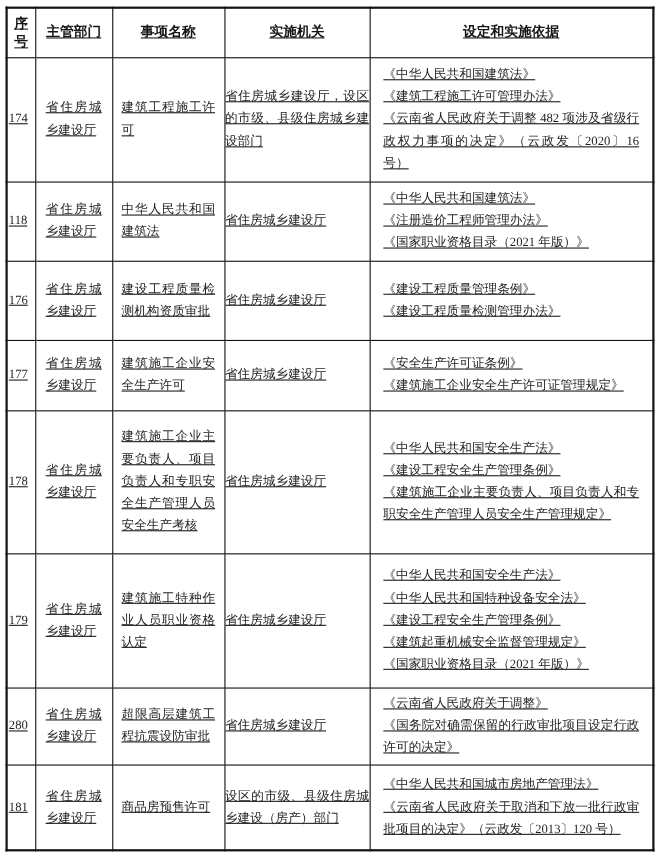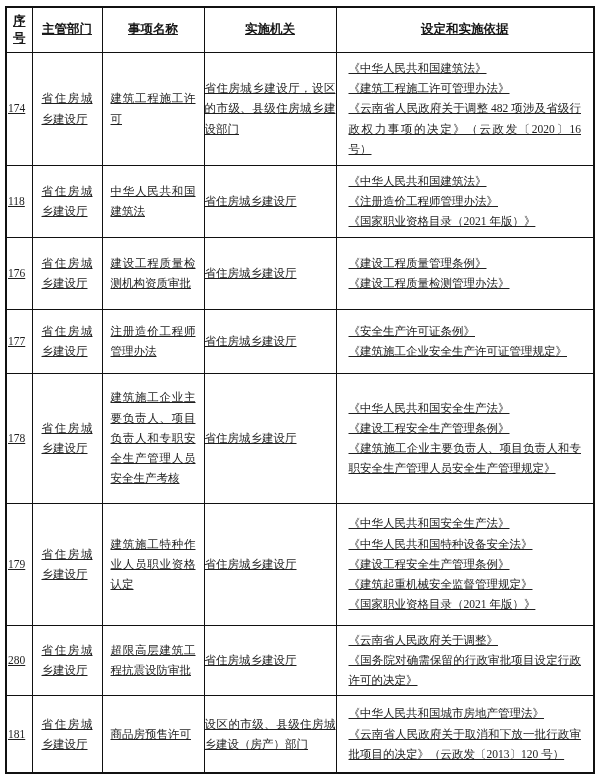--- a/index.html
+++ b/index.html
@@ -129,21 +129,21 @@
         <td class="cell-id">176</td>
         <td class="cell-dept">省住房城乡建设厅</td>
         <td class="cell-item">建设工程质量检测机构资质审批</td>
         <td class="cell-agency">省住房城乡建设厅</td>
         <td class="cell-basis">《建设工程质量管理条例》
 《建设工程质量检测管理办法》</td>
       </tr>
       <tr>
         <td class="cell-id">177</td>
         <td class="cell-dept">省住房城乡建设厅</td>
-        <td class="cell-item">注册造价工程师管理办法</td>
+        <td class="cell-item">建筑施工企业安全生产许可</td>
         <td class="cell-agency">省住房城乡建设厅</td>
         <td class="cell-basis">《安全生产许可证条例》
 《建筑施工企业安全生产许可证管理规定》</td>
       </tr>
       <tr>
         <td class="cell-id">178</td>
         <td class="cell-dept">省住房城乡建设厅</td>
         <td class="cell-item">建筑施工企业主要负责人、项目负责人和专职安全生产管理人员安全生产考核</td>
         <td class="cell-agency">省住房城乡建设厅</td>
         <td class="cell-basis">《中华人民共和国安全生产法》

